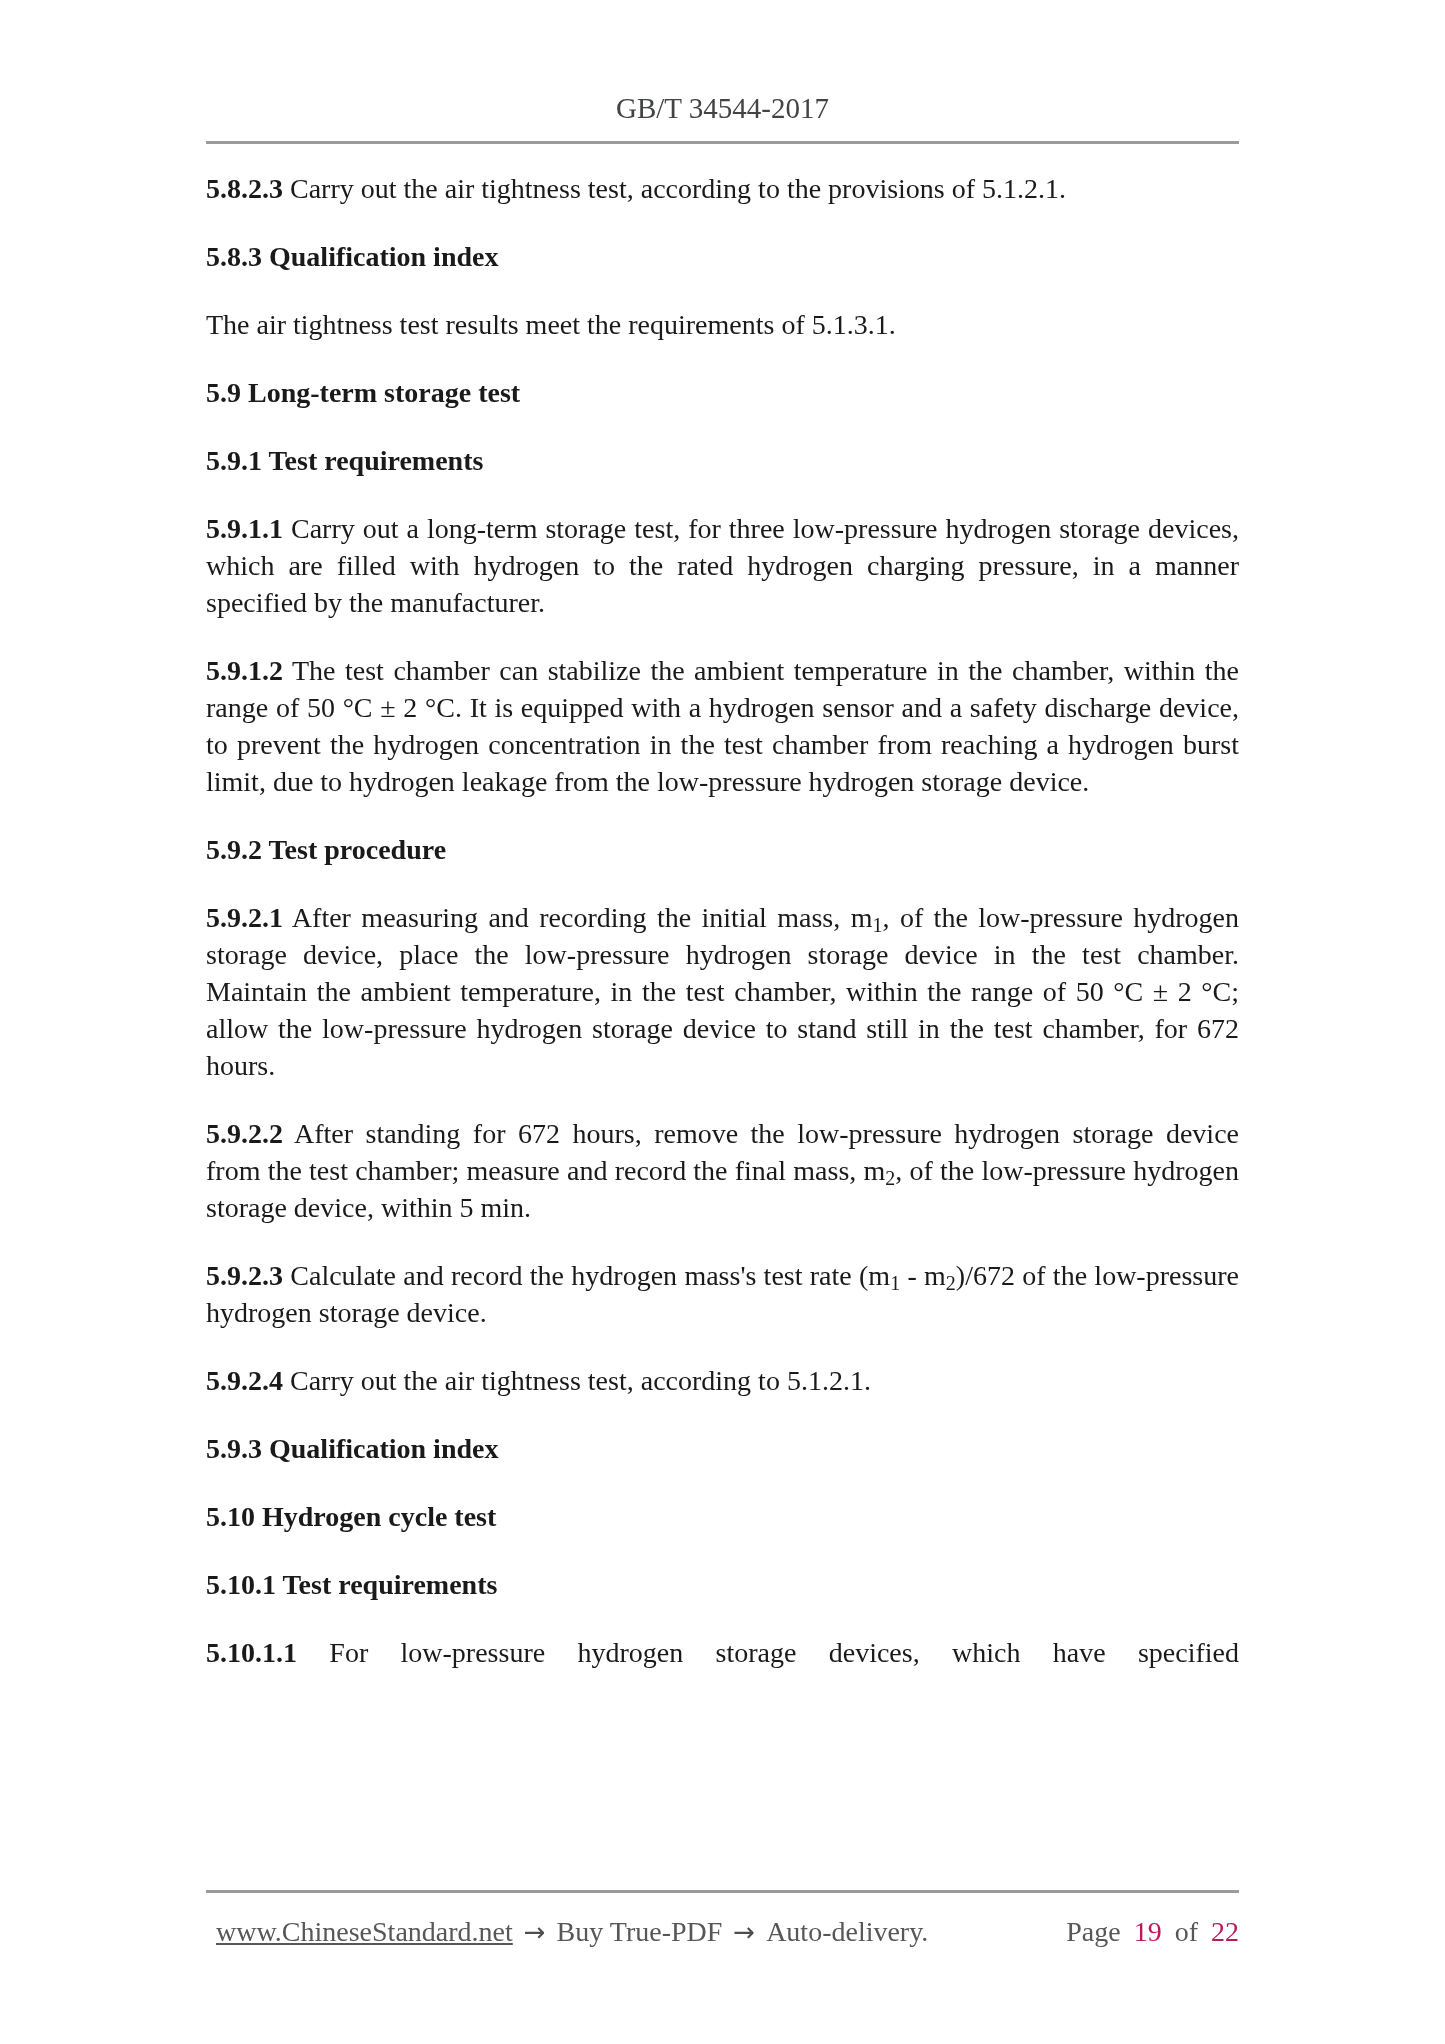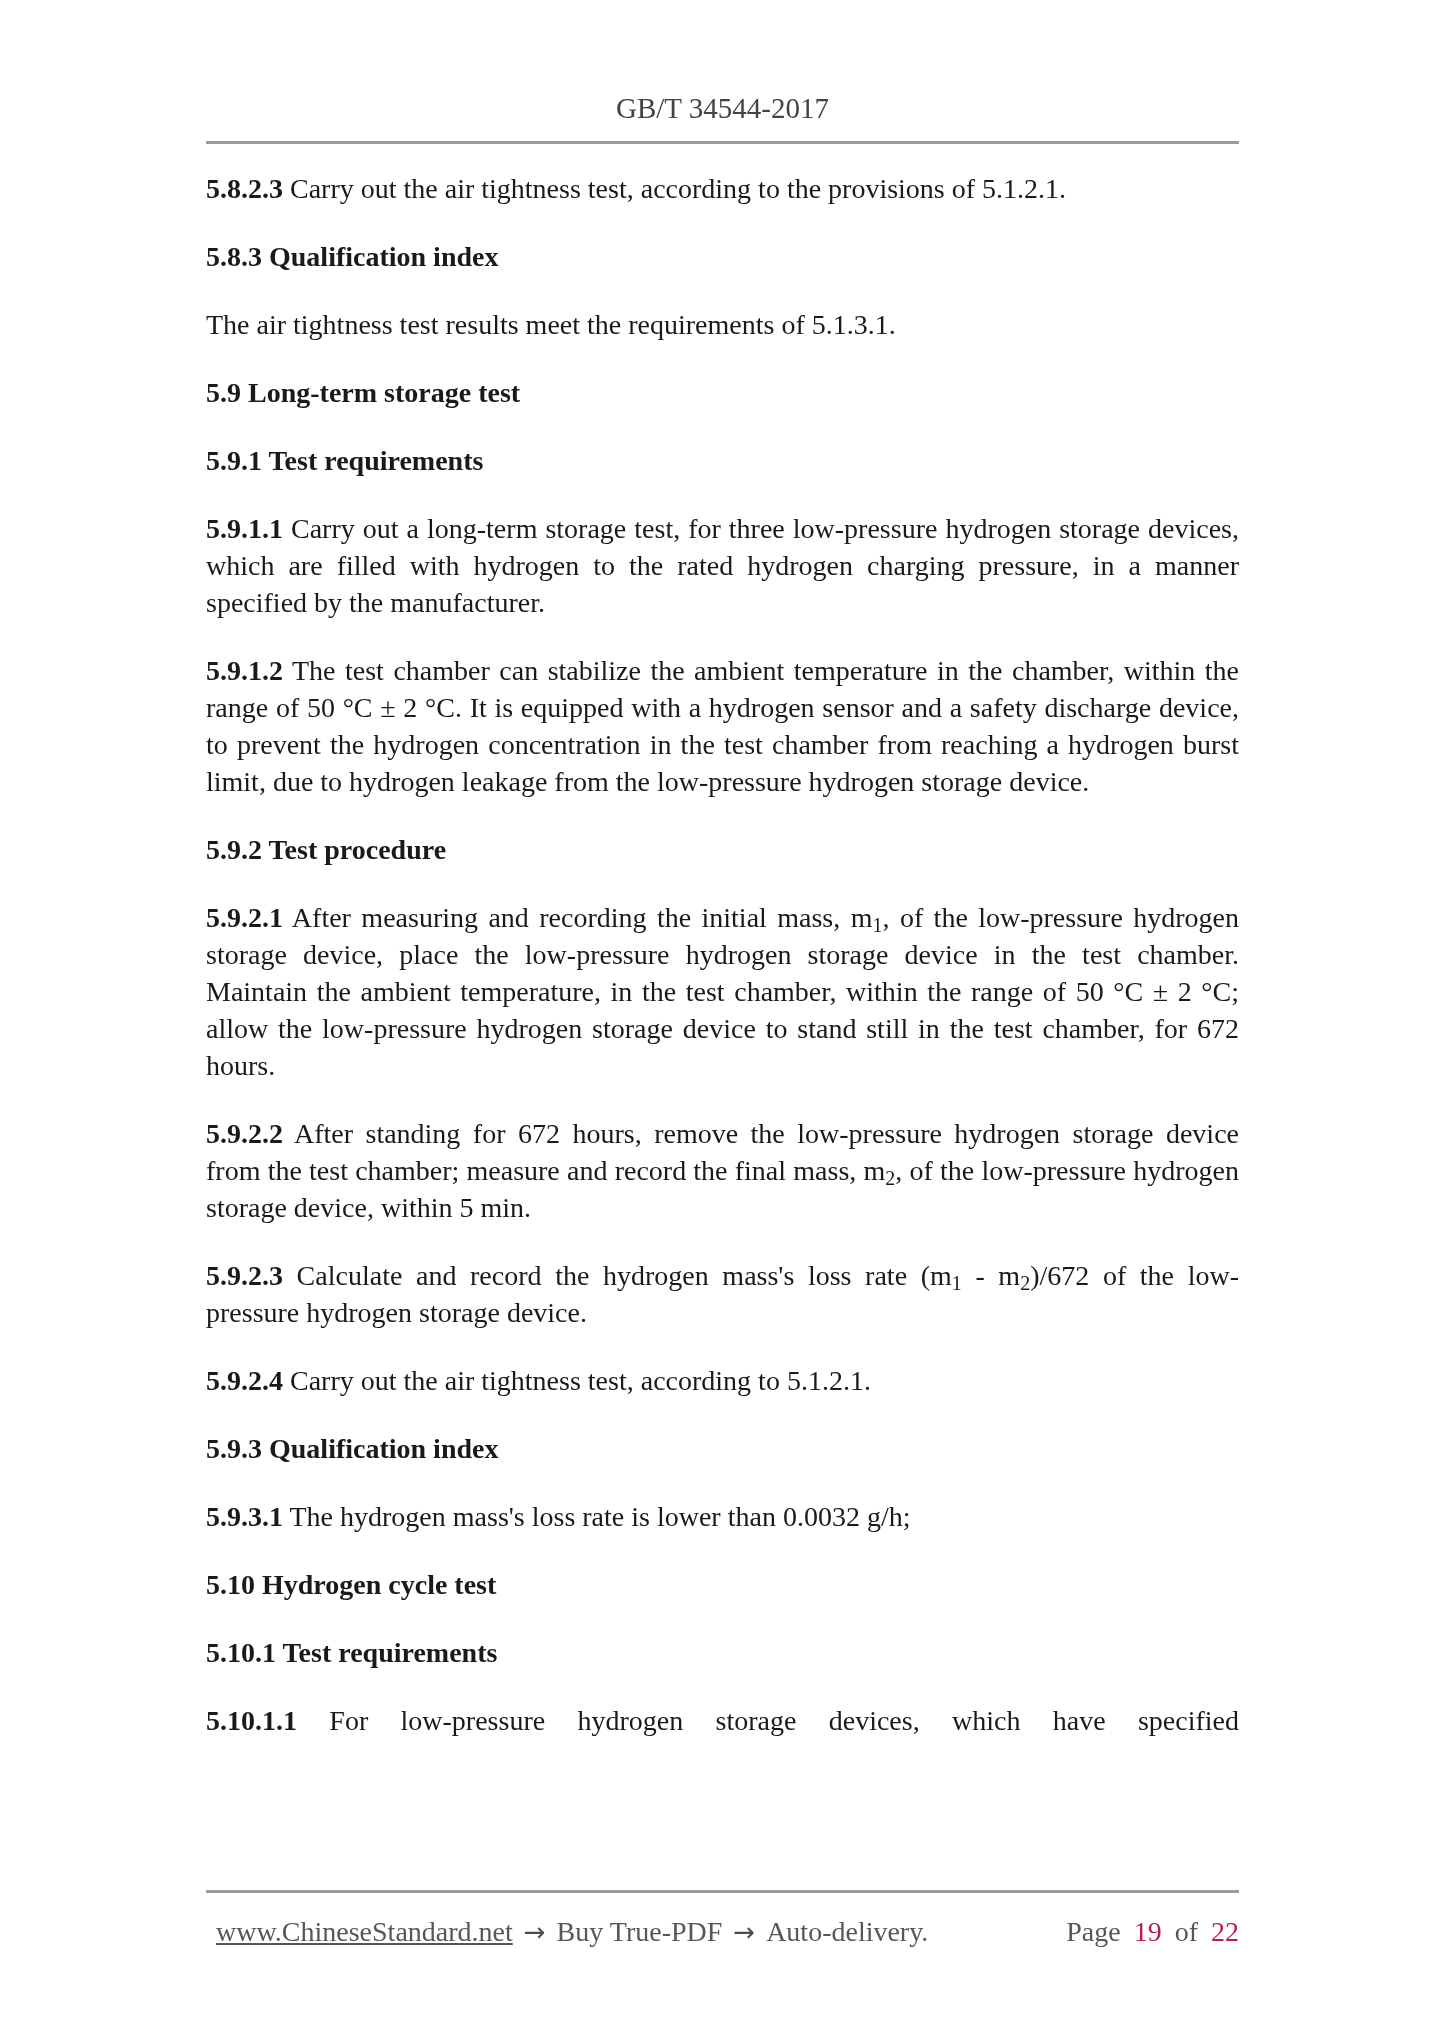--- a/index.html
+++ b/index.html
@@ -107,24 +107,23 @@
       <div class="block"><span class="bold">5.8.2.3</span><span> Carry out the air tightness test, according to the provisions of 5.1.2.1.</span></div>
       <div class="block"><span class="bold">5.8.3 Qualification index</span></div>
       <div class="block"><span>The air tightness test results meet the requirements of 5.1.3.1.</span></div>
       <div class="block"><span class="bold">5.9 Long-term storage test</span></div>
       <div class="block"><span class="bold">5.9.1 Test requirements</span></div>
       <div class="block justify"><span class="bold">5.9.1.1</span><span> Carry out a long-term storage test, for three low-pressure hydrogen storage devices, which are filled with hydrogen to the rated hydrogen charging pressure, in a manner specified by the manufacturer.</span></div>
       <div class="block justify"><span class="bold">5.9.1.2</span><span> The test chamber can stabilize the ambient temperature in the chamber, within the range of 50 °C ± 2 °C. It is equipped with a hydrogen sensor and a safety discharge device, to prevent the hydrogen concentration in the test chamber from reaching a hydrogen burst limit, due to hydrogen leakage from the low-pressure hydrogen storage device.</span></div>
       <div class="block"><span class="bold">5.9.2 Test procedure</span></div>
       <div class="block justify"><span class="bold">5.9.2.1</span><span> After measuring and recording the initial mass, m</span><sub>1</sub><span>, of the low-pressure hydrogen storage device, place the low-pressure hydrogen storage device in the test chamber. Maintain the ambient temperature, in the test chamber, within the range of 50 °C ± 2 °C; allow the low-pressure hydrogen storage device to stand still in the test chamber, for 672 hours.</span></div>
       <div class="block justify"><span class="bold">5.9.2.2</span><span> After standing for 672 hours, remove the low-pressure hydrogen storage device from the test chamber; measure and record the final mass, m</span><sub>2</sub><span>, of the low-pressure hydrogen storage device, within 5 min.</span></div>
-      <div class="block justify"><span class="bold">5.9.2.3</span><span> Calculate and record the hydrogen mass's loss rate (m</span><sub>1</sub><span> - m</span><sub>2</sub><span>)/672 of the low-pressure hydrogen storage device.</span></div>
+      <div class="block justify"><span class="bold">5.9.2.3</span><span> Calculate and record the hydrogen mass's test rate (m</span><sub>1</sub><span> - m</span><sub>2</sub><span>)/672 of the low-pressure hydrogen storage device.</span></div>
       <div class="block"><span class="bold">5.9.2.4</span><span> Carry out the air tightness test, according to 5.1.2.1.</span></div>
       <div class="block"><span class="bold">5.9.3 Qualification index</span></div>
-      <div class="block"><span class="bold">5.9.3.1</span><span> The hydrogen mass's loss rate is lower than 0.0032 g/h;</span></div>
       <div class="block"><span class="bold">5.10 Hydrogen cycle test</span></div>
       <div class="block"><span class="bold">5.10.1 Test requirements</span></div>
       <div class="block justify-last"><span class="bold">5.10.1.1</span><span> For low-pressure hydrogen storage devices, which have specified</span></div>
     </div>
 
   <div class="footer-rule"></div>
 
   <div class="doc-footer">
     <div class="footer-left">
       <span class="footer-link">www.ChineseStandard.net</span>

